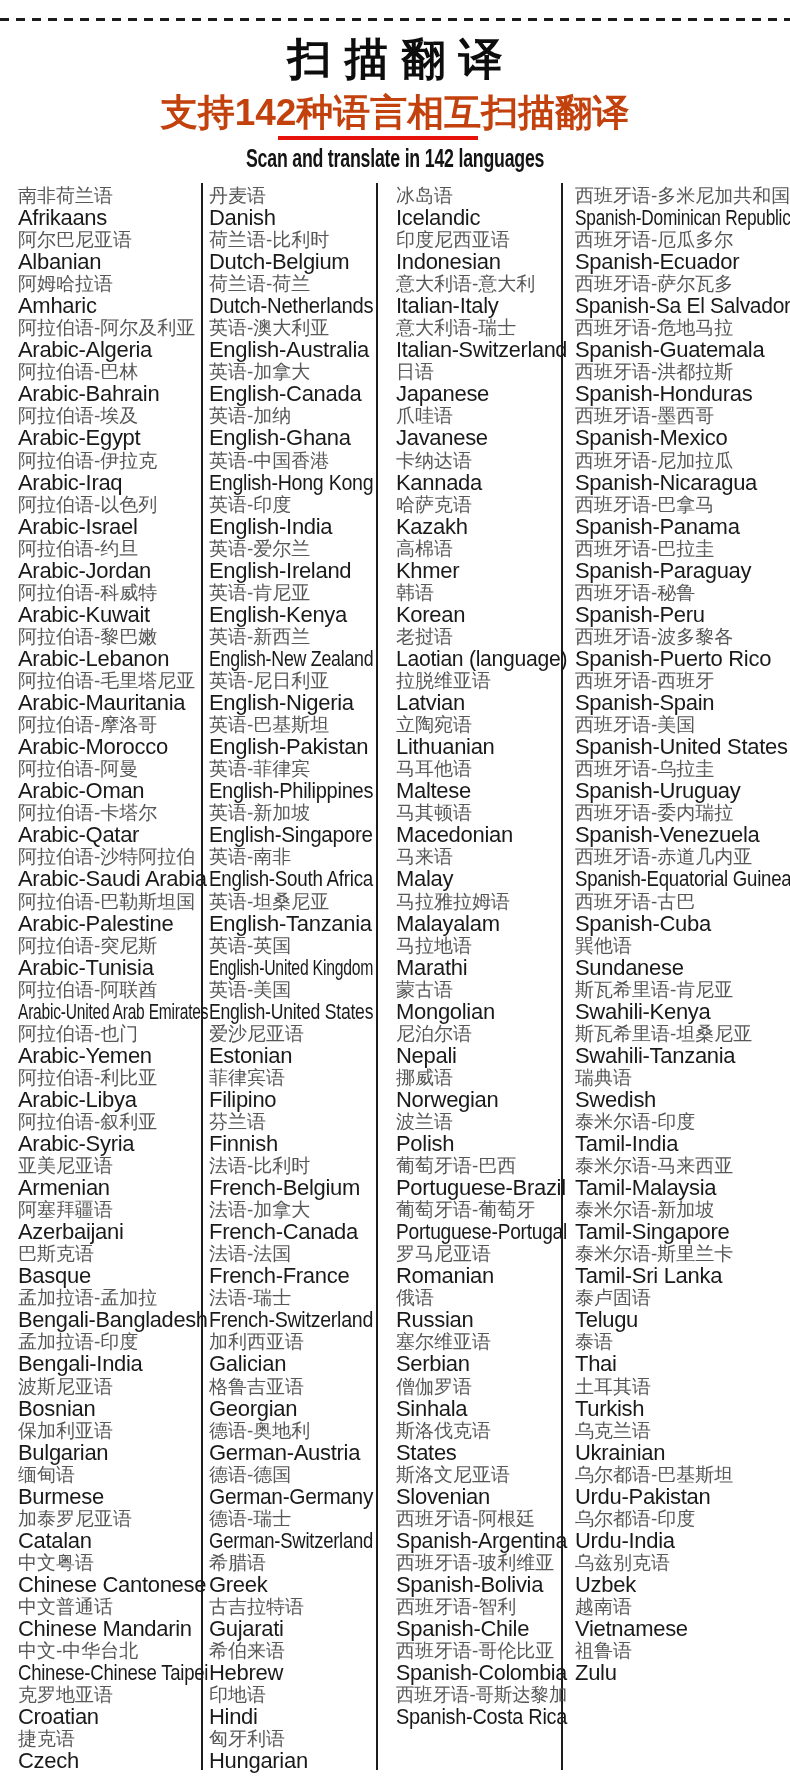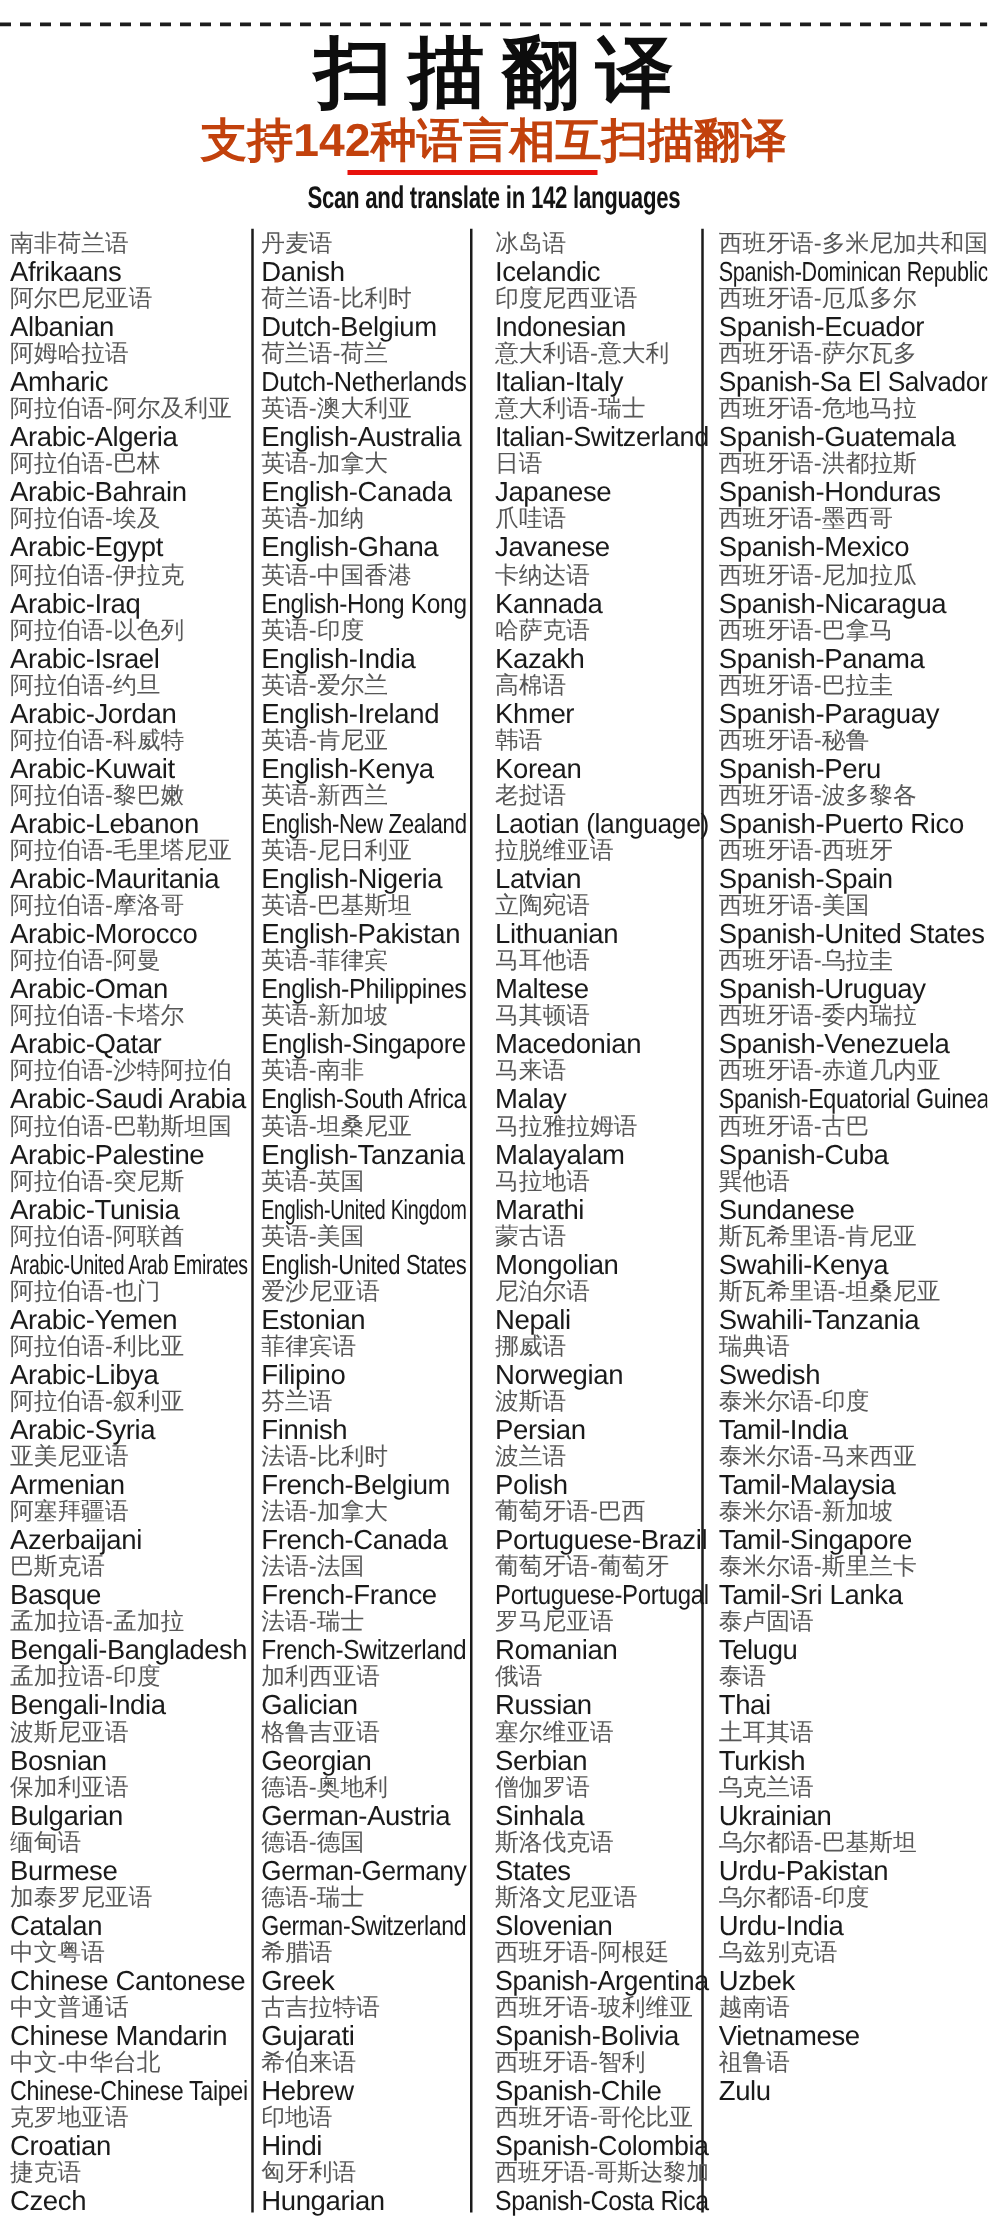--- a/index.html
+++ b/index.html
@@ -13,21 +13,21 @@
   .dashes{
     position:absolute;top:18px;left:0;width:790px;height:3px;
     background:repeating-linear-gradient(90deg,var(--line-dark,#1c1c1c) 0 9px,transparent 9px 16px);
   }
   .fit-line{position:absolute;left:0;right:0;display:flex;justify-content:center;}
   .fit-box{display:flex;justify-content:center;}
   .fit-box>span{display:inline-block;white-space:nowrap;transform-origin:center center;}
   .title-line{top:26px;}
   .title-line .fit-box{width:330px;}
   .title-line span{
-    font-size:62px;line-height:66px;font-weight:900;color:#0d0d0d;
+    font-size:44px;line-height:66px;font-weight:900;color:#0d0d0d;
     letter-spacing:13px;margin-right:-13px;
   }
   .subtitle-line{top:92px;}
   .subtitle-line .fit-box{width:490px;}
   .subtitle-line span{
     font-size:37px;line-height:42px;font-weight:800;color:#c2410c;
   }
   .red-underline{
     position:absolute;top:136px;left:278px;width:200px;height:4px;
     background:var(--accent-red,#e8120c);
@@ -45,21 +45,21 @@
   .col-0{width:203px;}
   .col-1{width:175px;}
   .col-2{width:185px;}
   .col-3{width:227px;}
   .col-0,.col-1,.col-2{border-right:2px solid var(--line-dark,#1c1c1c);}
   .cell{
     box-sizing:border-box;height:44.1px;
     display:flex;flex-direction:column;align-items:flex-start;
     padding-top:2px;overflow:visible;
   }
-  .col-0 .cell{padding-left:8px;text-align:center;}
+  .col-0 .cell{padding-left:18px;text-align:center;}
   .col-1 .cell{padding-left:6px;justify-content:space-between;}
   .col-2 .cell{padding-left:18px;}
   .col-3 .cell{padding-left:12px;}
   .cell .zh{
     display:inline-block;white-space:nowrap;transform-origin:left center;
     font-size:19px;line-height:22px;font-weight:400;
     color:var(--text-secondary,#575757);
   }
   .cell .en{
     display:inline-block;white-space:nowrap;transform-origin:left center;
@@ -465,24 +465,20 @@
         </div>
         <div class="cell">
           <span class="zh">尼泊尔语</span>
           <span class="en">Nepali</span>
         </div>
         <div class="cell">
           <span class="zh">挪威语</span>
           <span class="en">Norwegian</span>
         </div>
         <div class="cell">
-          <span class="zh">波斯语</span>
-          <span class="en">Persian</span>
-        </div>
-        <div class="cell">
           <span class="zh">波兰语</span>
           <span class="en">Polish</span>
         </div>
         <div class="cell">
           <span class="zh">葡萄牙语-巴西</span>
           <span class="en">Portuguese-Brazil</span>
         </div>
         <div class="cell">
           <span class="zh">葡萄牙语-葡萄牙</span>
           <span class="en" style="transform: scaleX(0.872);">Portuguese-Portugal</span>

